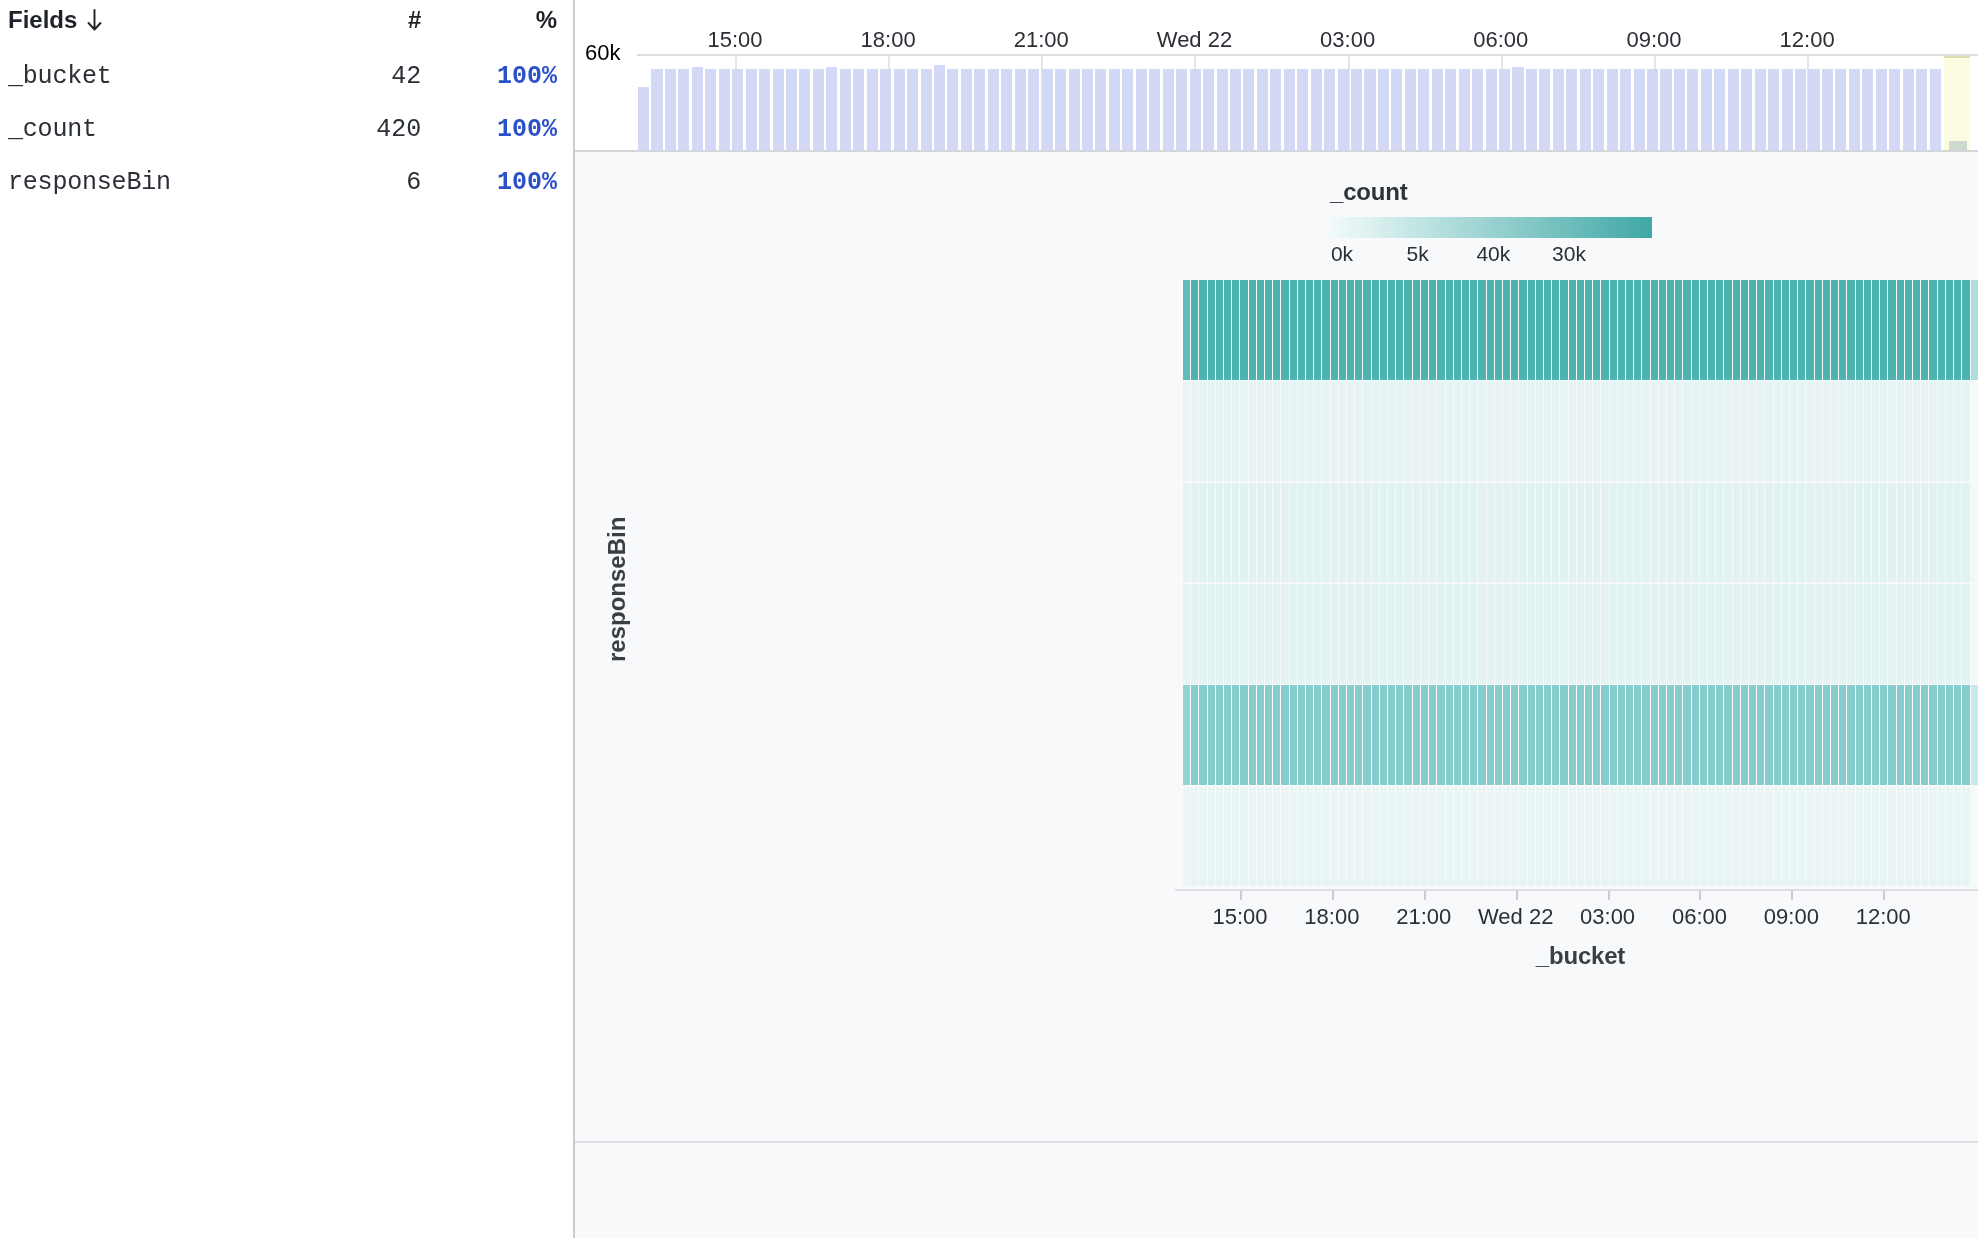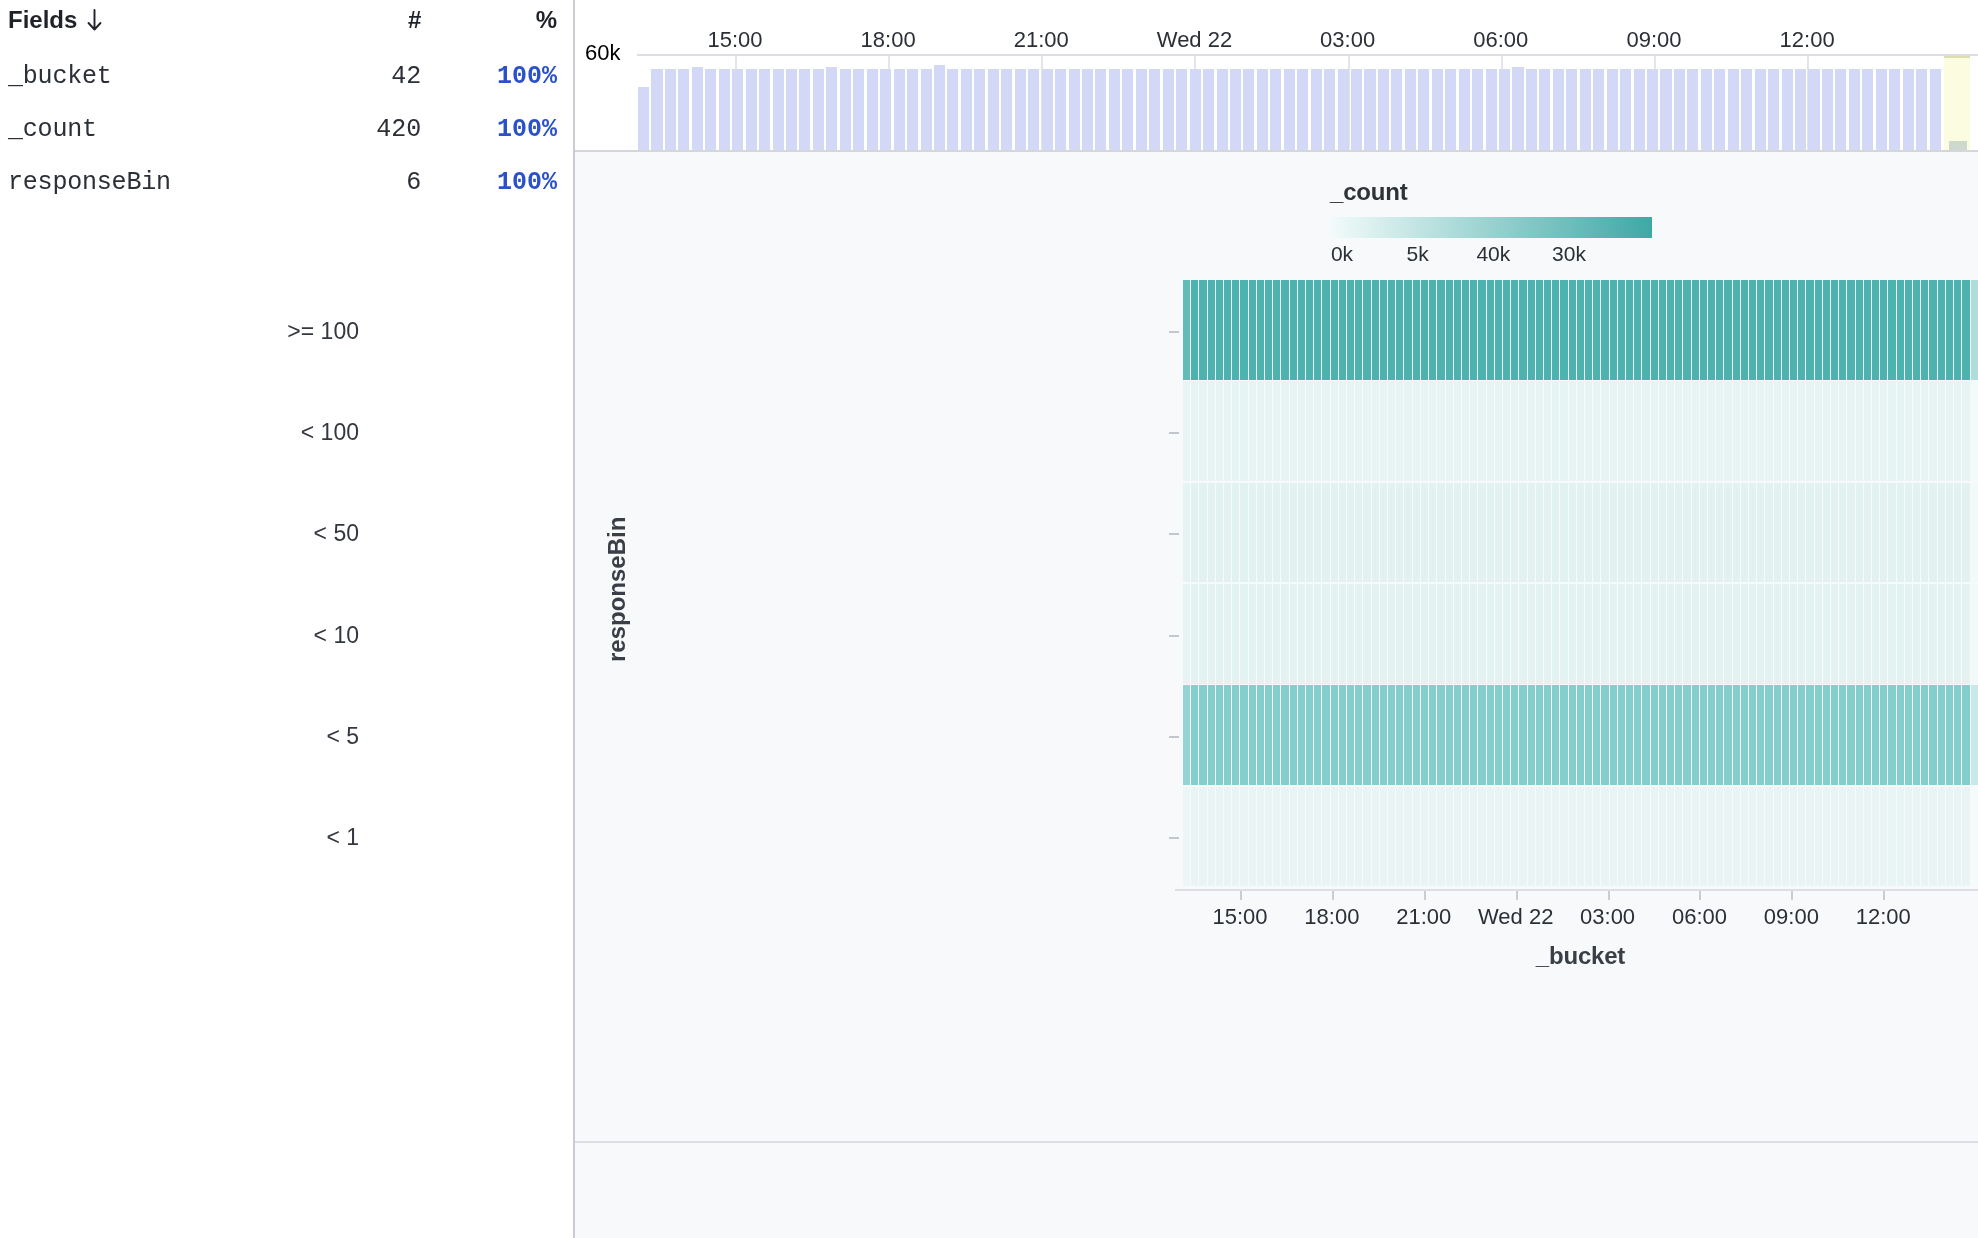--- a/index.html
+++ b/index.html
@@ -561,34 +561,20 @@
         <div id="legend-gradient" style="background: linear-gradient(to right, rgb(242, 251, 250) 0%, rgb(63, 168, 166) 100%);"></div>
         <div id="legend-ticks">
             <div class="legend-tick" style="left: 12px;">0k</div>
             <div class="legend-tick" style="left: 87.67px;">5k</div>
             <div class="legend-tick" style="left: 163.34px;">40k</div>
             <div class="legend-tick" style="left: 239.01px;">30k</div>
           </div>
       </div>
 
       <div id="hm-ylabel">responseBin</div>
-      <div id="hm-ytick-col">
-          <div class="hm-ytick-label" style="top: 178.667px; right: 810px;">&gt;= 100</div>
-          <div class="hm-ytick-mark" style="top: 178.667px;"></div>
-          <div class="hm-ytick-label" style="top: 280px; right: 810px;">&lt; 100</div>
-          <div class="hm-ytick-mark" style="top: 280px;"></div>
-          <div class="hm-ytick-label" style="top: 381.333px; right: 810px;">&lt; 50</div>
-          <div class="hm-ytick-mark" style="top: 381.333px;"></div>
-          <div class="hm-ytick-label" style="top: 482.667px; right: 810px;">&lt; 10</div>
-          <div class="hm-ytick-mark" style="top: 482.667px;"></div>
-          <div class="hm-ytick-label" style="top: 584px; right: 810px;">&lt; 5</div>
-          <div class="hm-ytick-mark" style="top: 584px;"></div>
-          <div class="hm-ytick-label" style="top: 685.333px; right: 810px;">&lt; 1</div>
-          <div class="hm-ytick-mark" style="top: 685.333px;"></div>
-        </div>
 
       <div id="hm-plot">
           <div class="hm-row" style="top: 0px; height: 99.8333px;">
             <div class="hm-cell" style="background: rgb(97, 188, 185);"></div>
             <div class="hm-cell" style="background: rgb(76, 179, 176);"></div>
             <div class="hm-cell" style="background: rgb(76, 179, 176);"></div>
             <div class="hm-cell" style="background: rgb(76, 179, 176);"></div>
             <div class="hm-cell" style="background: rgb(76, 179, 176);"></div>
             <div class="hm-cell" style="background: rgb(76, 179, 176);"></div>
             <div class="hm-cell" style="background: rgb(76, 179, 176);"></div>

